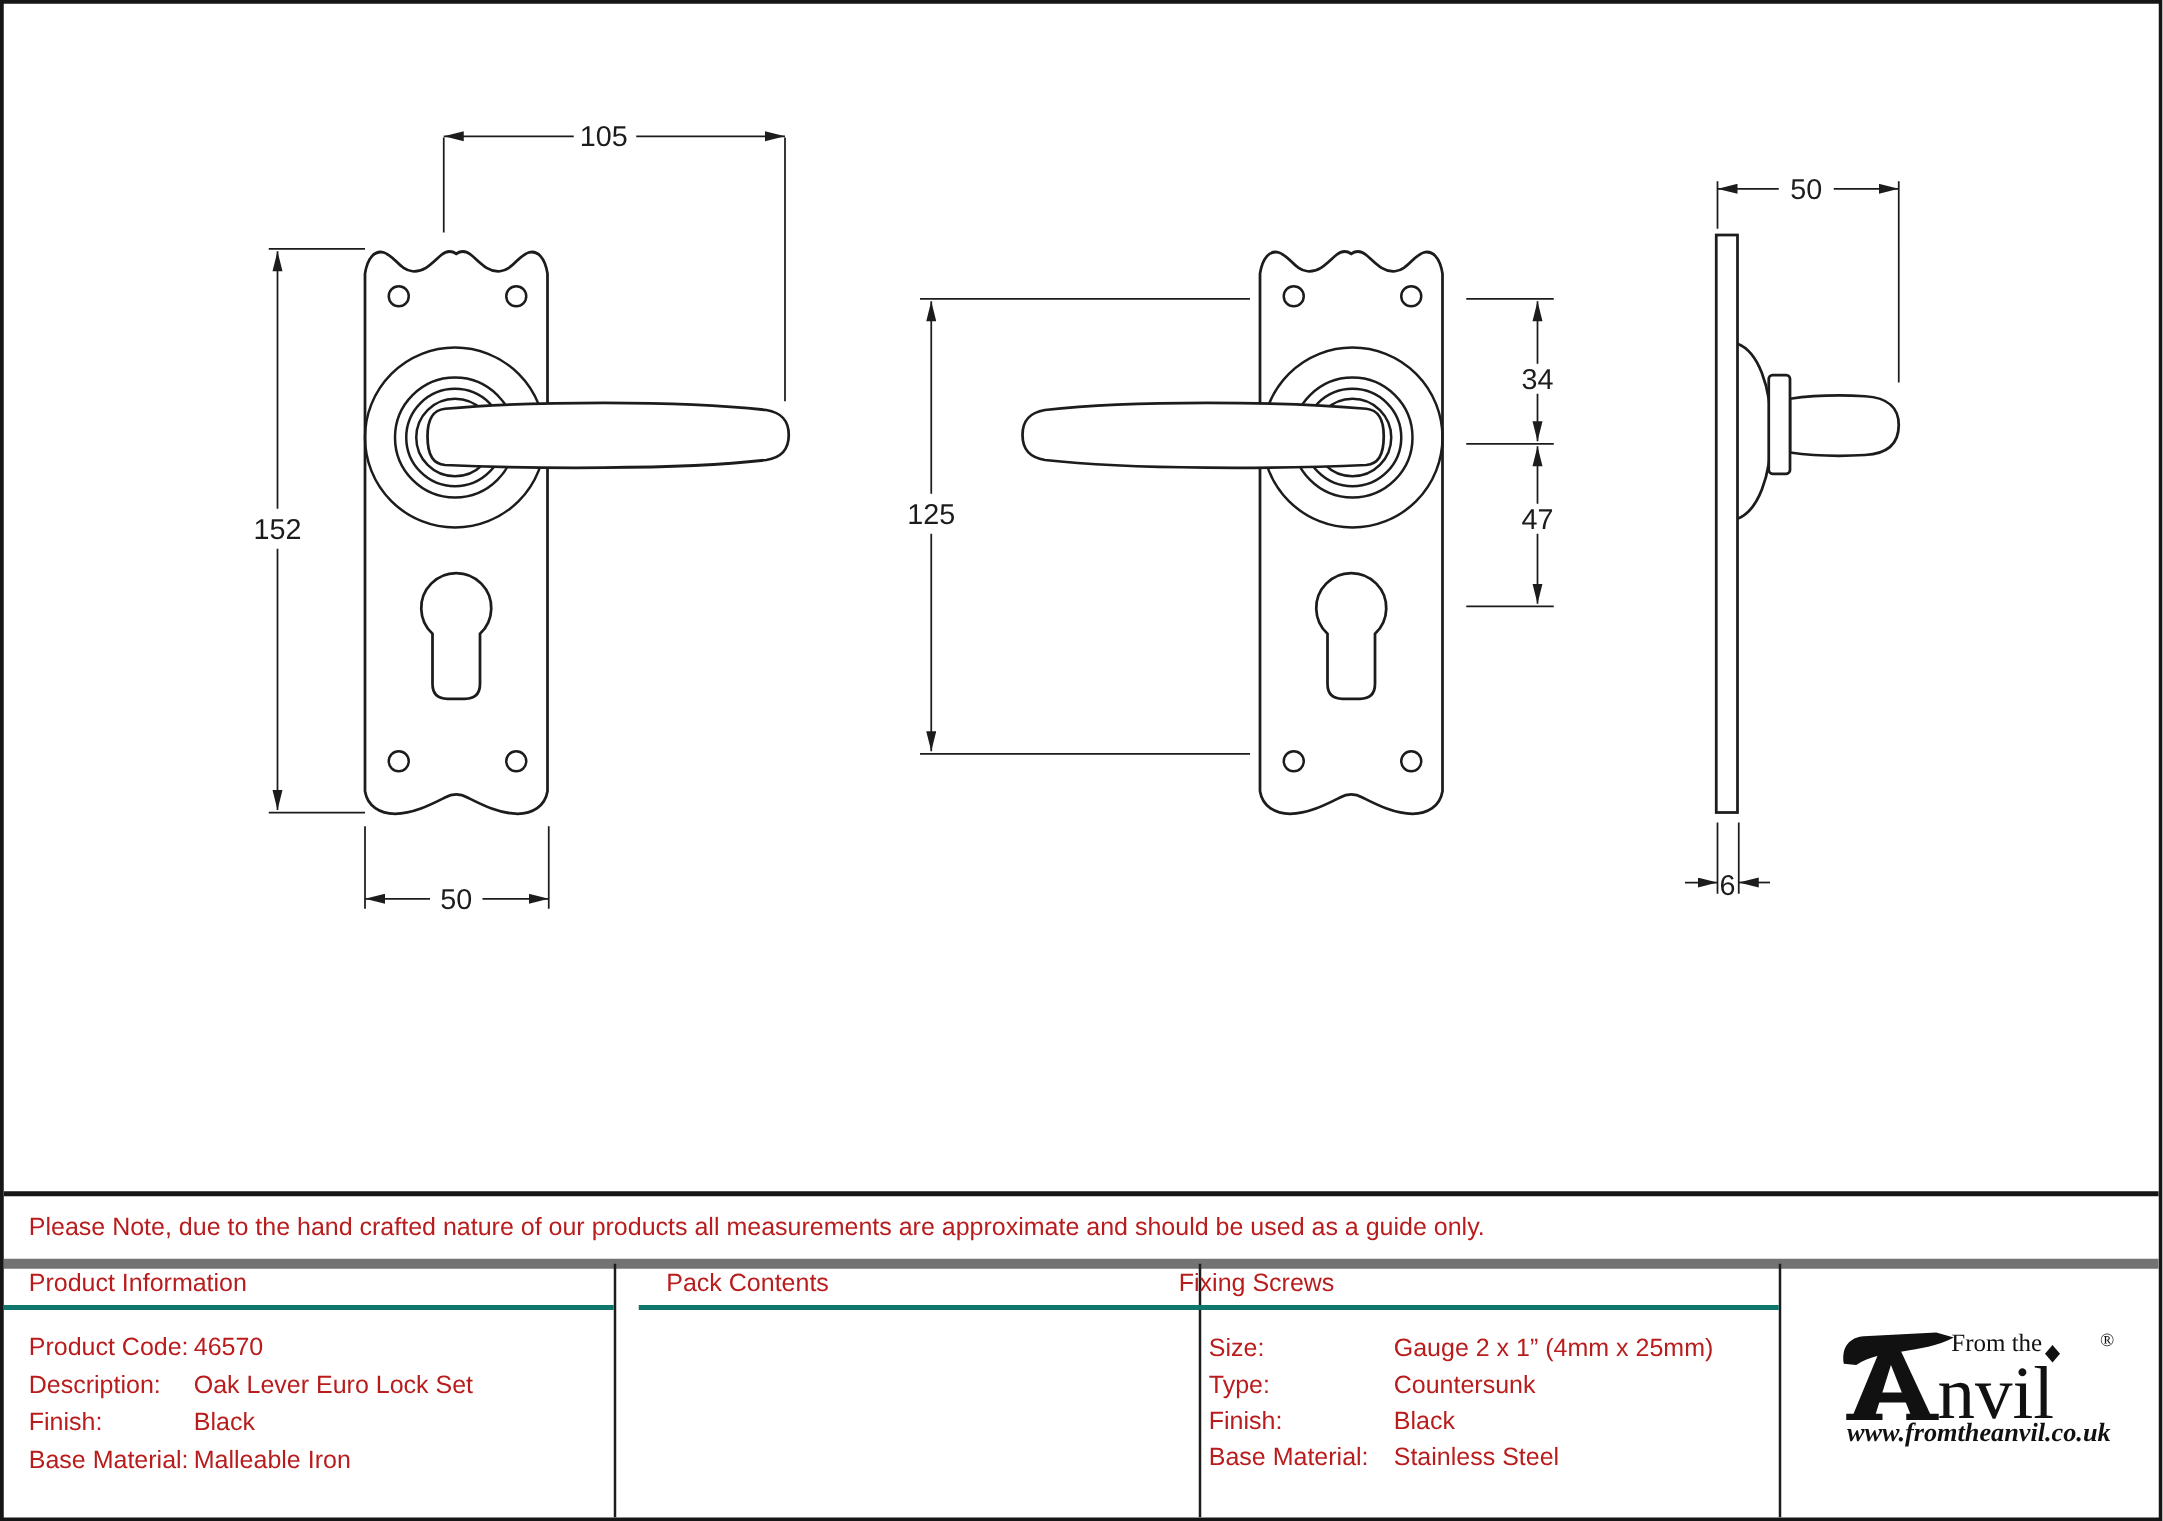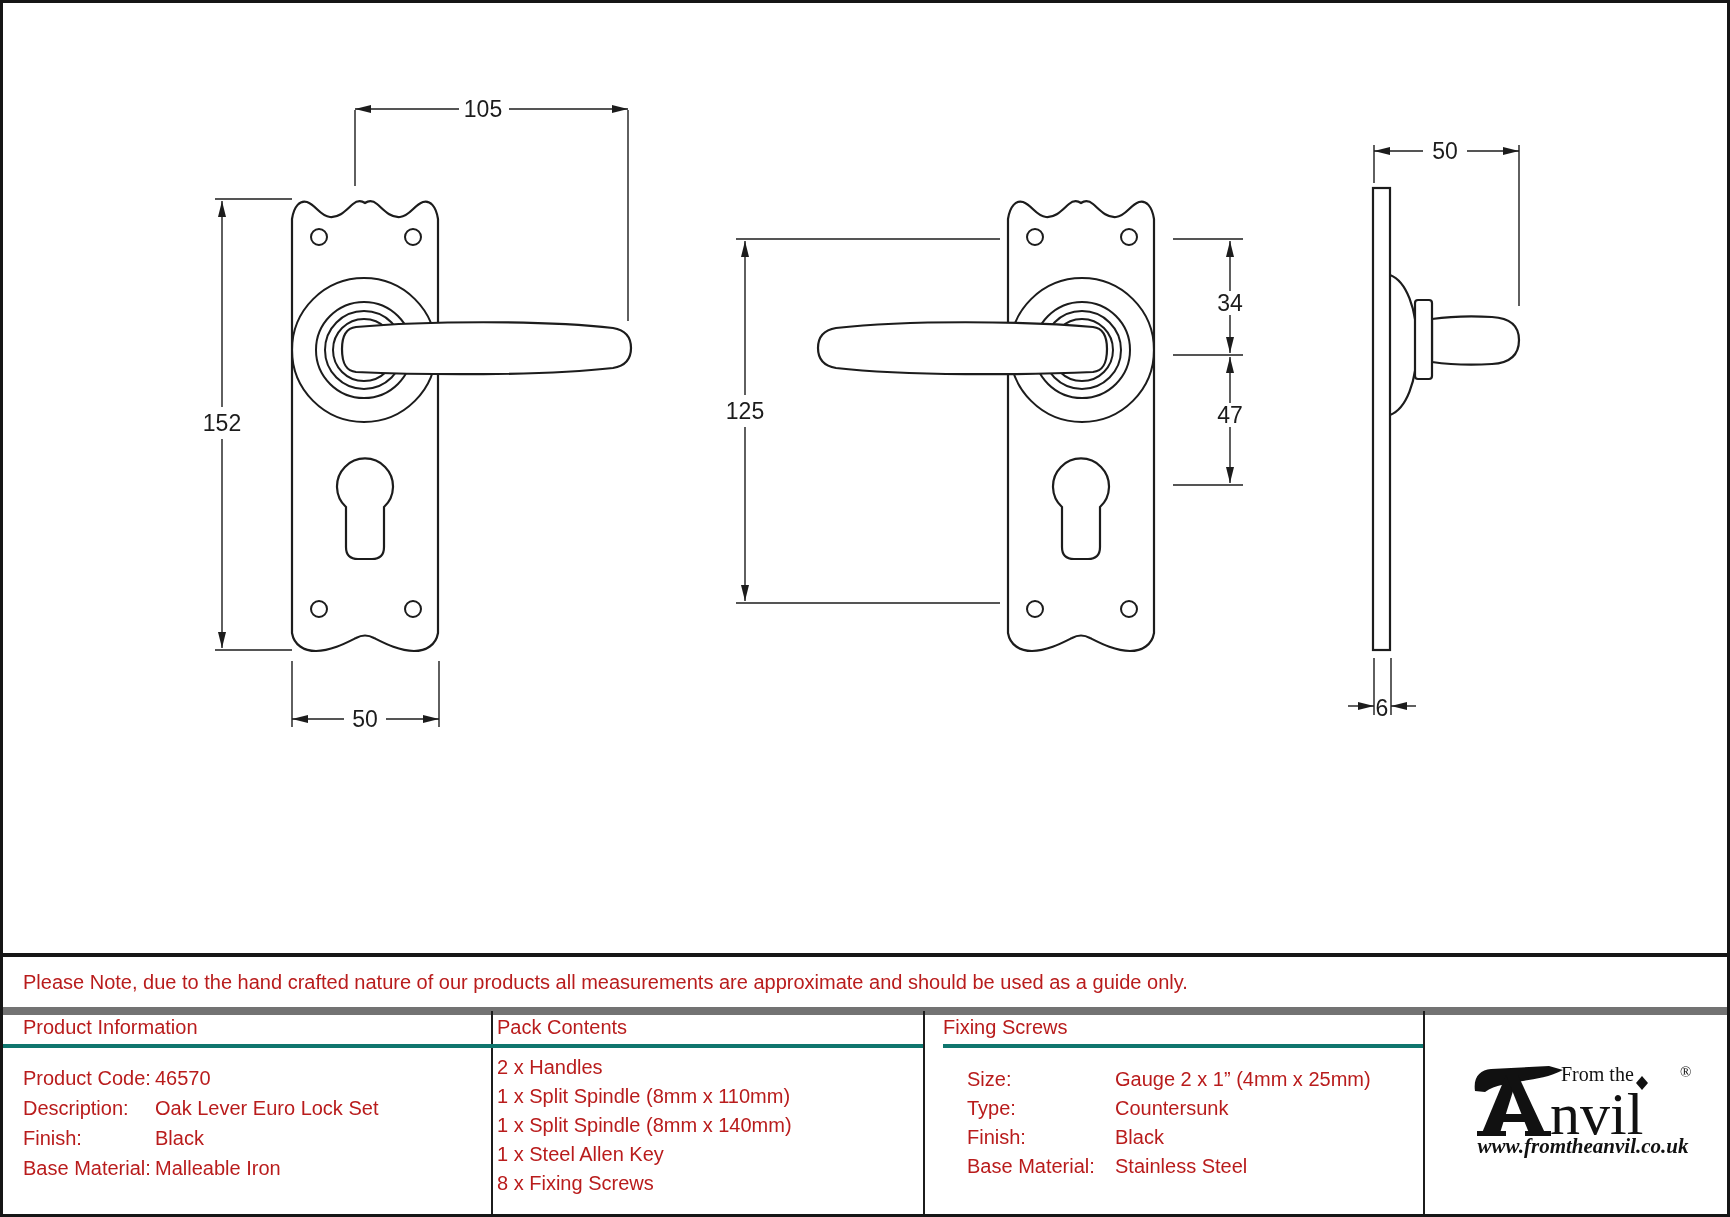--- a/index.html
+++ b/index.html
@@ -19,21 +19,21 @@
     border-top:4px solid #161616;border-bottom:8px solid #737373;
     box-sizing:content-box;
     display:flex;align-items:center;
     font-size:20px;
   }
   .note-bar .note-text{padding-left:20px;}
   .info-table{position:absolute;left:0;top:1008px;width:1724px;height:203px;}
   .col{position:absolute;top:0;bottom:0;box-sizing:border-box;}
   .col-divided{border-right:2px solid #1c1c1c;}
   .col1{left:0;width:490px;}
-  .col2{left:472px;width:450px;}
+  .col2{left:508px;width:450px;}
   .col3{left:940px;width:482px;}
   .col4{left:1422px;width:302px;}
   .col-header{
     height:33px;border-bottom:4px solid #0f766e;
     display:flex;align-items:center;
     font-size:20px;
   }
   .col1 .col-header{padding-left:20px;}
   .col2 .col-header{padding-left:22px;}
   .col3 .col-header{}
@@ -266,27 +266,20 @@
         </div>
         <div class="kv-row">
           <span class="kv-label">Base Material:</span>
           <span class="kv-value">Malleable Iron</span>
         </div>
       </div>
     </div>
 
     <div class="col col2 col-divided">
       <div class="col-header">Pack Contents</div>
-      <ul class="pack-list">
-        <li>2 x Handles</li>
-        <li>1 x Split Spindle (8mm x 110mm)</li>
-        <li>1 x Split Spindle (8mm x 140mm)</li>
-        <li>1 x Steel Allen Key</li>
-        <li>8 x Fixing Screws</li>
-      </ul>
     </div>
 
     <div class="col col3 col-divided">
       <div class="col-header">Fixing Screws</div>
       <div class="col-body" style="padding-top:14px;">
         <div class="kv-row">
           <span class="kv-label">Size:</span>
           <span class="kv-value">Gauge 2 x 1” (4mm x 25mm)</span>
         </div>
         <div class="kv-row">

